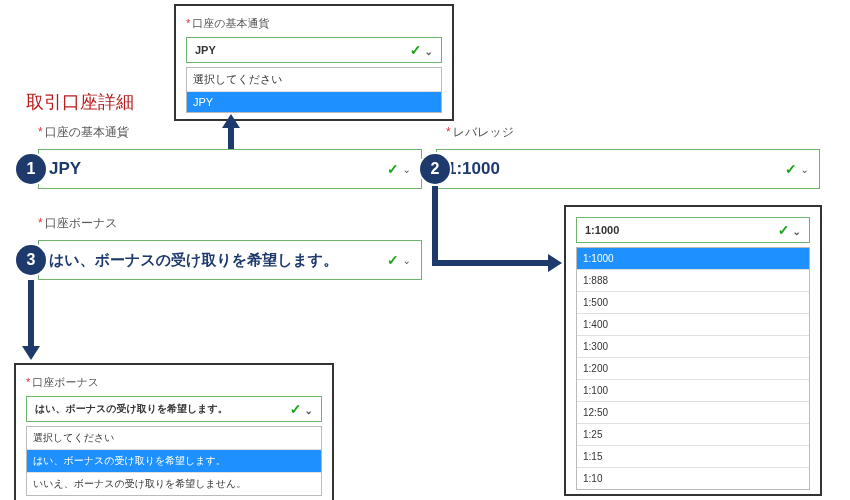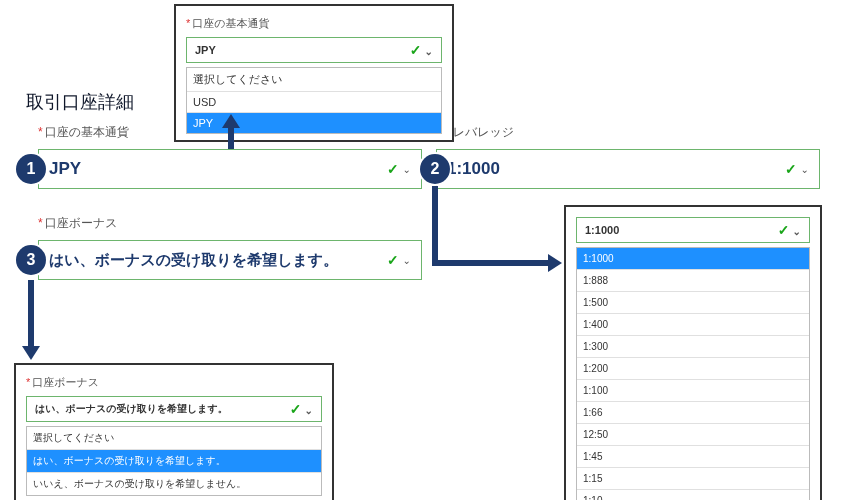--- a/index.html
+++ b/index.html
@@ -8,21 +8,21 @@
     height: 500px;
     position: relative;
     font-family: "Meiryo", "MS PGothic", sans-serif;
     background: #fff;
     overflow: hidden;
     font-size: 12px;
     color: #333;
   }
 
   .section-title {
-    color: #0f172a;
+    color: #b91c1c;
     font-size: 18px;
     font-weight: 400;
     position: absolute;
   }
 
   .field-label {
     font-size: 12px;
     color: #555;
     position: absolute;
   }
@@ -152,21 +152,20 @@
   </div>
   <div class="panel-select">
     <span>JPY</span>
     <span class="controls">
       <span class="check">✓</span>
       <span class="chev">⌄</span>
     </span>
   </div>
   <div class="opt-list" id="currency-opts">
       <div class="opt first">選択してください</div>
-      <div class="opt">USD</div>
       <div class="opt sel">JPY</div>
     </div>
 </div>
 
 <div class="detail-panel" style="left:14px; top:363px; width:320px;">
   <div class="panel-label">
     <span class="req">*</span><span>口座ボーナス</span>
   </div>
   <div class="panel-select">
     <span style="font-size:10px;">はい、ボーナスの受け取りを希望します。</span>
@@ -191,23 +190,22 @@
     </span>
   </div>
   <div class="opt-list" id="leverage-opts" style="font-size:10px; line-height:1.3;">
       <div class="opt first sel">1:1000</div>
       <div class="opt">1:888</div>
       <div class="opt">1:500</div>
       <div class="opt">1:400</div>
       <div class="opt">1:300</div>
       <div class="opt">1:200</div>
       <div class="opt">1:100</div>
-      <div class="opt">1:66</div>
       <div class="opt">12:50</div>
-      <div class="opt">1:45</div>
+      <div class="opt">1:25</div>
       <div class="opt">1:15</div>
       <div class="opt">1:10</div>
     </div>
 </div>
 
 <div class="arrow" style="left:228px; top:126px; width:6px; height:23px;"></div>
 <div class="arrow-head" style="left:222px; top:114px; border-left:9px solid transparent; border-right:9px solid transparent; border-bottom:14px solid #1e3a6d;"></div>
 
 <div class="arrow" style="left:432px; top:186px; width:6px; height:80px;"></div>
 <div class="arrow" style="left:432px; top:260px; width:118px; height:6px;"></div>

